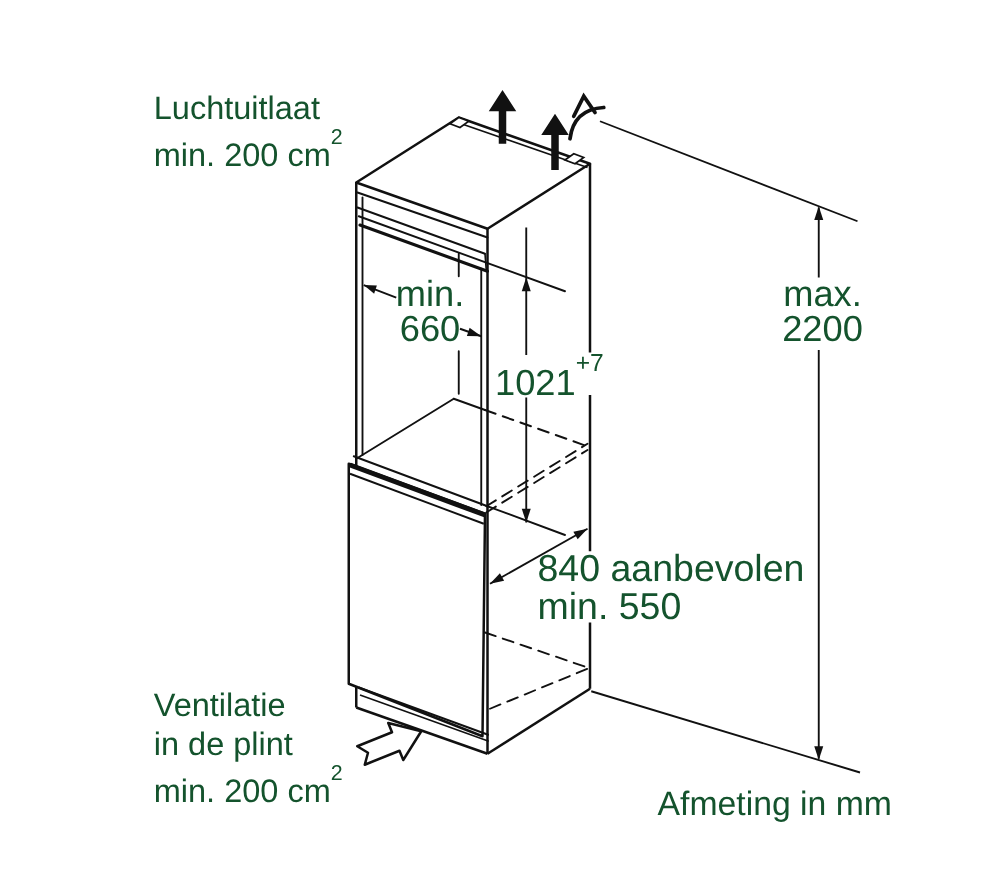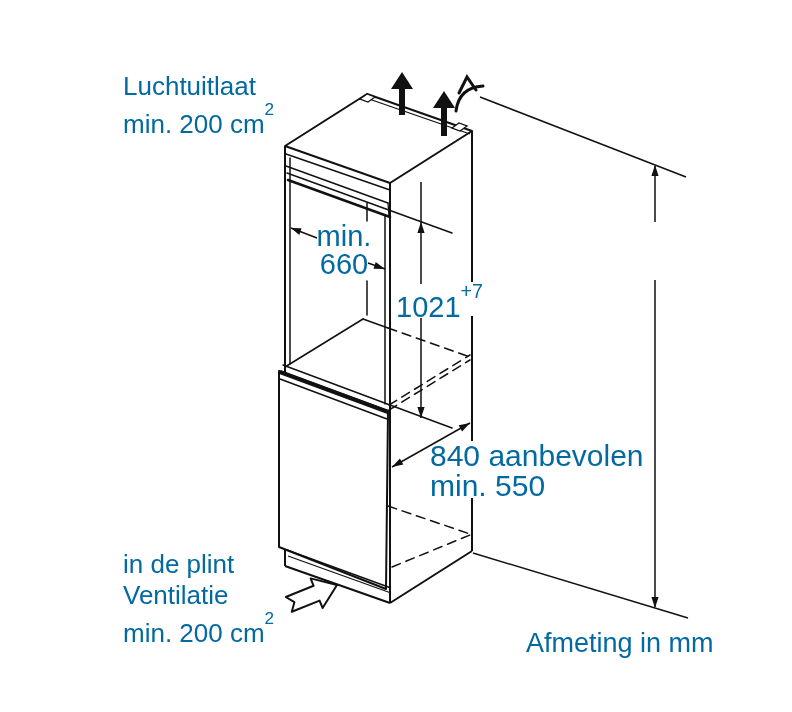--- a/index.html
+++ b/index.html
@@ -1,21 +1,21 @@
 <!DOCTYPE html>
 <html><head>
 <meta charset="utf-8">
 <style>
   html,body{margin:0;padding:0;background:#fff;}
   #stage{
     position:relative;width:792px;height:712px;background:#fff;overflow:hidden;
     font-family:"Liberation Sans", sans-serif;color:#111;
   }
   #stage svg{position:absolute;left:0;top:0;}
-  .lbl{position:absolute;white-space:nowrap;color:#0369a1;}
+  .lbl{position:absolute;white-space:nowrap;color:#14532d;}
   .lbl-note{font-size:26px;line-height:31px;}
   .lbl-dim{font-size:29px;line-height:28px;}
   .lbl-dim2{font-size:30px;line-height:30px;}
   .ctr{text-align:center;}
   sup.sq{font-size:0.66em;position:relative;top:-0.45em;}
   sup.tol{font-size:0.68em;position:relative;top:-0.42em;letter-spacing:0;}
   .afm{font-size:27px;}
 </style>
 </head>
 <body>
@@ -118,27 +118,31 @@
 
   <div class="lbl lbl-dim ctr" style="left:301px;top:222px;width:86px;">
     <div>min.</div>
     <div>660</div>
   </div>
 
   <div class="lbl lbl-dim" style="left:396px;top:285px;">
     <span>1021</span><sup class="tol">+7</sup>
   </div>
 
+  <div class="lbl lbl-dim ctr" style="left:614px;top:222px;width:88px;">
+    <div>max.</div>
+    <div>2200</div>
+  </div>
 
   <div class="lbl lbl-dim2" style="left:430px;top:441px;">
     <div>840 aanbevolen</div>
     <div>min. 550</div>
   </div>
 
   <div class="lbl lbl-note" style="left:123px;top:549px;">
+    <div>Ventilatie</div>
     <div>in de plint</div>
-    <div>Ventilatie</div>
     <div><span>min. 200 cm</span><sup class="sq">2</sup></div>
   </div>
 
   <div class="lbl afm" style="left:526px;top:628px;">Afmeting in mm</div>
 
 </div>
 
 </body></html>

